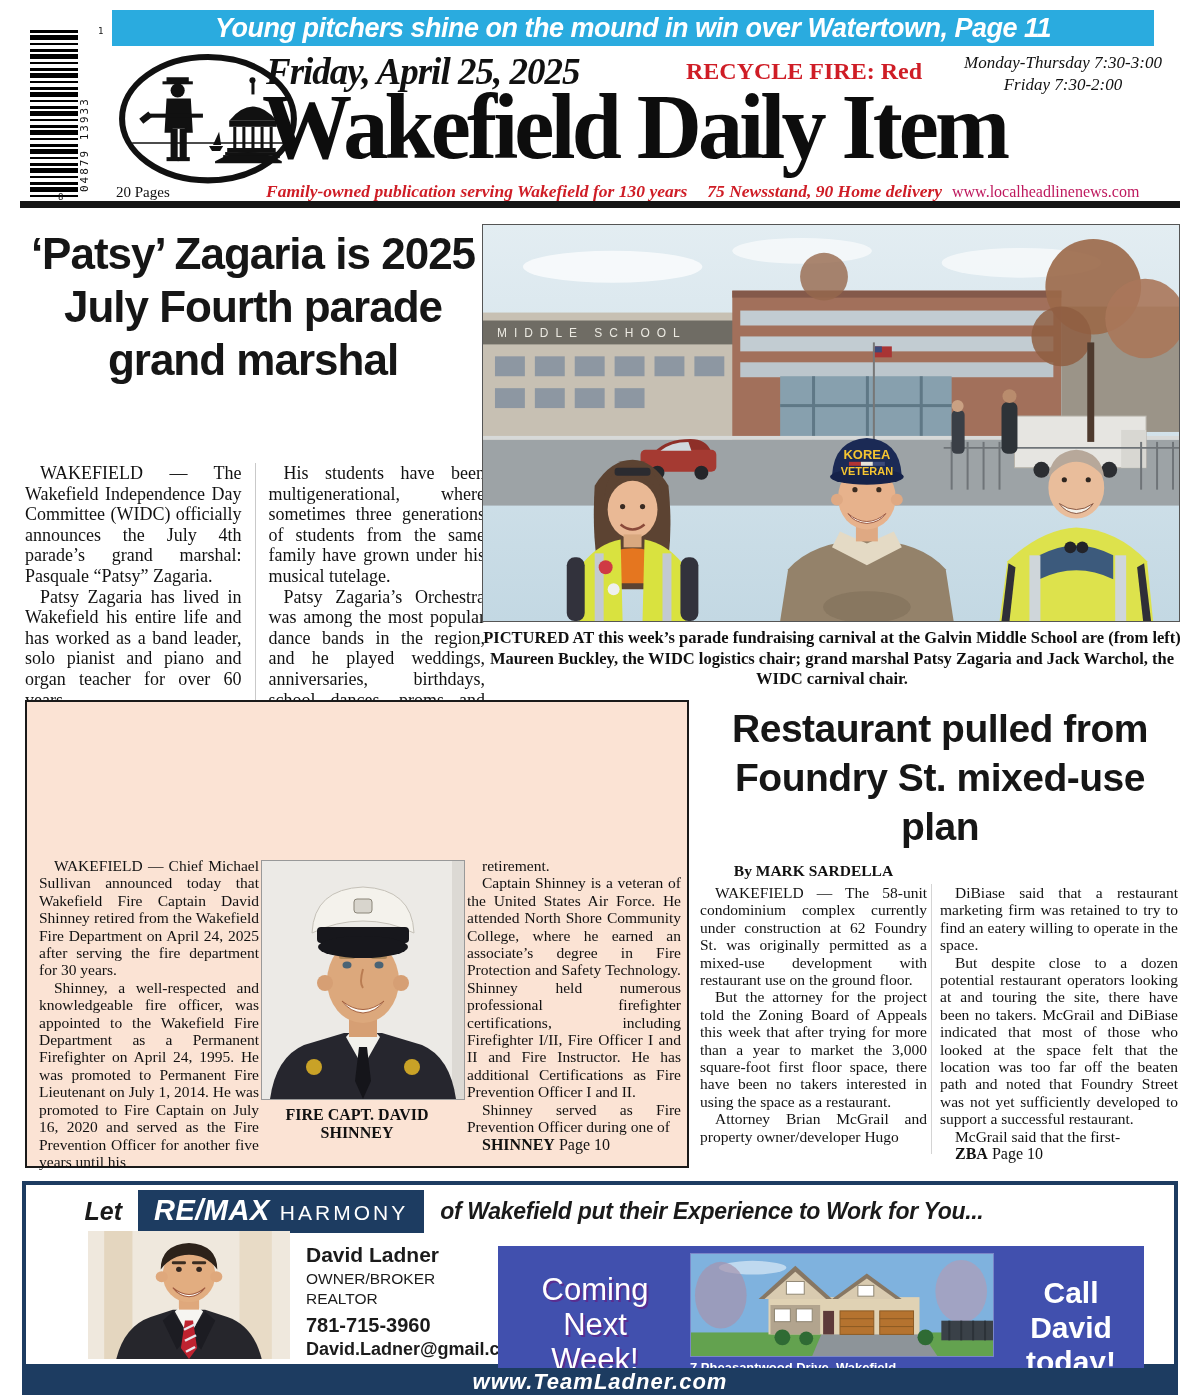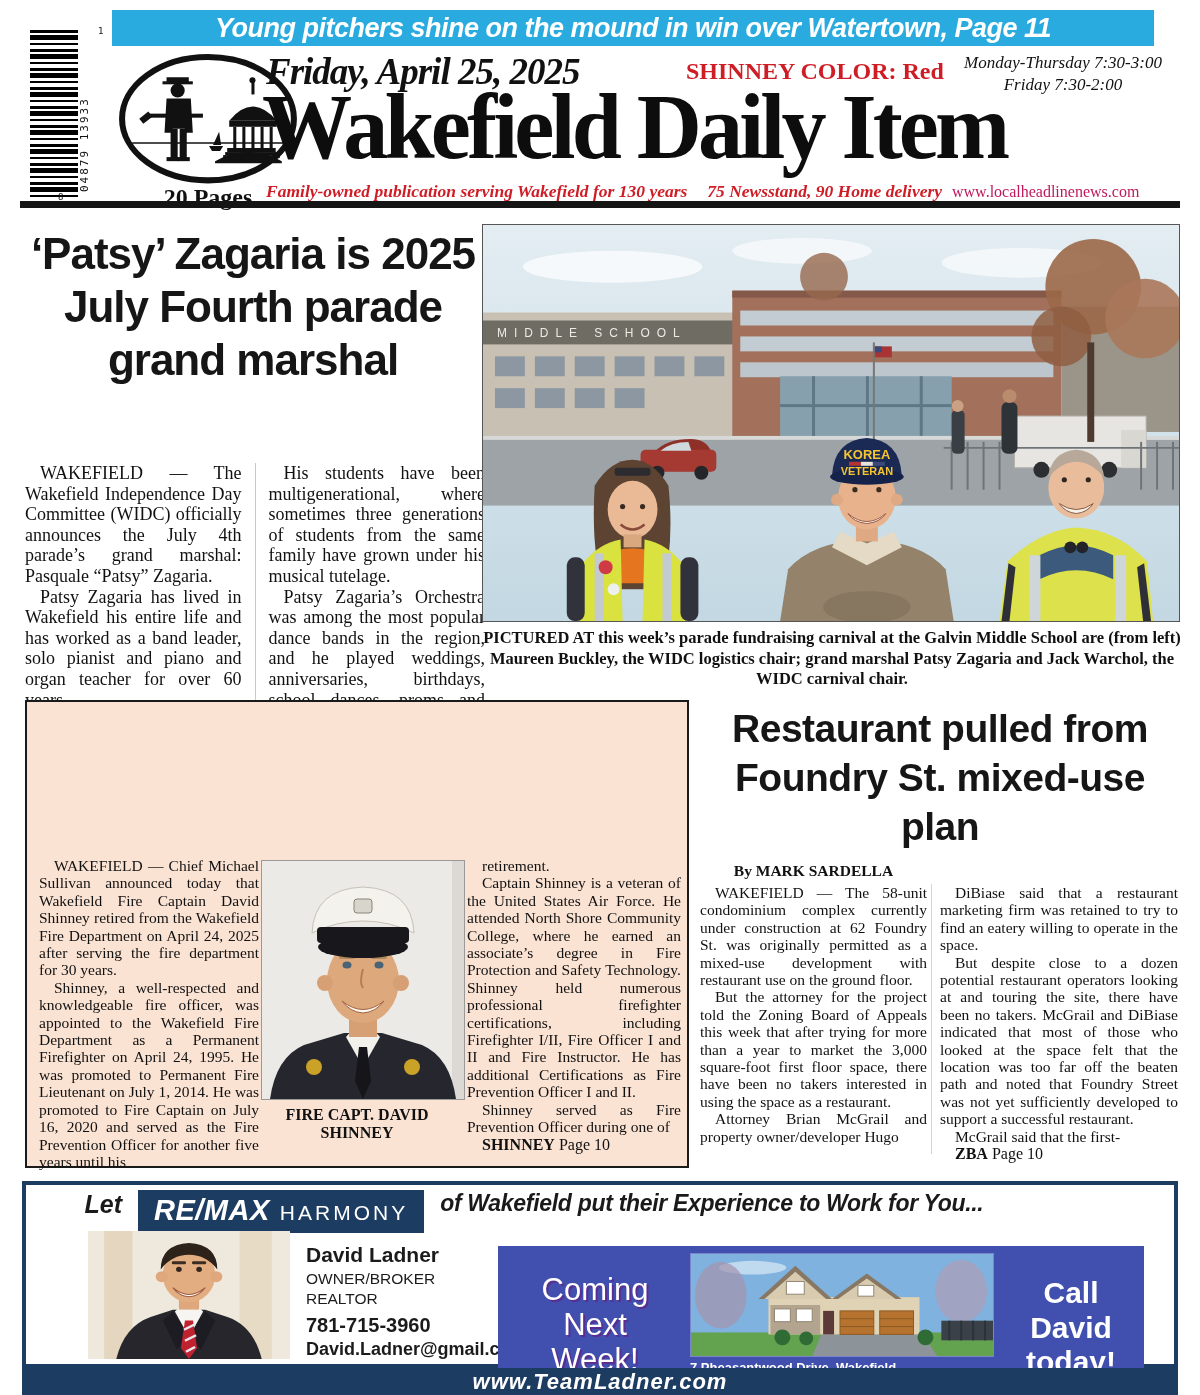--- a/index.html
+++ b/index.html
@@ -15,21 +15,21 @@
   
   .barcode{left:30px;top:30px;width:48px;height:172px;
     background:repeating-linear-gradient(180deg,#000 0 3px,#fff 3px 5px,#000 5px 10px,#fff 10px 13px,#000 13px 15px,#fff 15px 19px);}
   .barcode-digits{left:78px;top:42px;height:150px;font-family:"DejaVu Sans Mono",monospace;
     font-size:11px;writing-mode:vertical-rl;transform:rotate(180deg);letter-spacing:2px;color:#111;}
   .barcode-top{left:98px;top:26px;font-size:9px;font-family:"DejaVu Sans Mono",monospace;}
   .barcode-bottom{left:58px;top:192px;font-size:9px;font-family:"DejaVu Sans Mono",monospace;}
 
   
   .logo{left:116px;top:54px;width:184px;height:132px;}
-  .pages-label{left:116px;top:184px;width:184px;text-align:center;font-weight:bold;font-size:24px;}
+  .pages-label{left:116px;top:184px;width:184px;font-weight:normal;font-size:15px;}
   .date-line{left:266px;top:50px;font-size:37px;font-weight:bold;font-style:italic;letter-spacing:-1px;}
   .recycle{left:686px;top:58px;font-size:24px;font-weight:bold;color:#cf1d26;}
   .hours{left:938px;top:52px;width:250px;text-align:center;font-style:italic;font-size:17px;line-height:1.3;}
   .paper-title{left:262px;top:80px;width:880px;font-size:93px;line-height:1;font-weight:bold;
     letter-spacing:-4px;white-space:nowrap;color:#0d0d0d;transform:scaleX(.97);transform-origin:left;}
   .tagline{left:266px;top:181px;font-size:17.5px;font-style:italic;font-weight:bold;color:#cf1d26;display:flex;gap:20px;}
   .website{left:952px;top:183px;font-size:16px;color:#be185d;}
   .masthead-rule{left:20px;top:201px;width:1160px;height:7px;background:#151515;}
 
   
@@ -60,21 +60,21 @@
 
   
   .zba-headline{left:730px;top:705px;width:420px;font-size:39px;line-height:1.25;letter-spacing:-.5px;}
   .zba-byline{left:700px;top:862px;width:227px;text-align:center;font-weight:bold;font-size:15.5px;}
   .zba-col1{left:700px;top:884px;width:227px;}
   .zba-col2{left:940px;top:884px;width:238px;}
   .zba-divider{left:931px;top:884px;width:1px;height:270px;background:#d4d4d4;}
 
   
   .ad-box{left:22px;top:1181px;width:1156px;height:187px;border:4px solid #1d3c61;box-sizing:border-box;background:#fff;}
-  .ad-topline{position:absolute;left:0;right:12px;top:5px;display:flex;justify-content:center;align-items:flex-start;gap:16px;padding-right:120px;
+  .ad-topline{position:absolute;left:0;right:12px;top:5px;display:flex;justify-content:center;align-items:center;gap:16px;padding-right:120px;
     font-family:"Liberation Sans",sans-serif;}
   .ad-letin{font-size:25px;font-weight:bold;font-style:italic;color:#1a1a1a;}
   .remax-chip{background:#1d3c61;color:#fff;display:flex;align-items:baseline;gap:10px;padding:4px 16px 6px;}
   .remax-primary{font-size:29px;font-weight:bold;font-style:italic;letter-spacing:.5px;}
   .remax-secondary{font-size:21px;letter-spacing:3px;}
   .ad-tagline{font-size:23px;font-weight:bold;font-style:italic;color:#1a1a1a;letter-spacing:-.3px;}
   .agent-photo{position:absolute;left:62px;top:46px;width:202px;height:128px;}
   .agent-photo svg{display:block;width:100%;height:100%;}
   .agent-info{position:absolute;left:280px;top:58px;font-family:"Liberation Sans",sans-serif;color:#1b1b1b;}
   .agent-name{font-size:21px;font-weight:bold;margin-bottom:2px;}
@@ -140,21 +140,21 @@
       </g>
       <g fill="#111">
         <path d="M96 90 l6 -13 l2 13 z"></path>
         <path d="M92 91 h14 l-3 5 h-8 z"></path>
       </g>
     </svg>
   </div>
   <div class="abs pages-label">20 Pages</div>
 
   <div class="abs date-line">Friday, April 25, 2025</div>
-  <div class="abs recycle">SHINNEY COLOR: Red</div>
+  <div class="abs recycle">RECYCLE FIRE: Red</div>
   <div class="abs hours">
     <div>Monday-Thursday  7:30-3:00</div>
     <div>Friday  7:30-2:00</div>
   </div>
   <div class="abs paper-title">Wakefield Daily Item</div>
   <div class="abs tagline">
     <span>Family-owned publication serving Wakefield for 130 years</span>
     <span>75 Newsstand, 90 Home delivery</span>
   </div>
   <div class="abs website">www.localheadlinenews.com</div>

